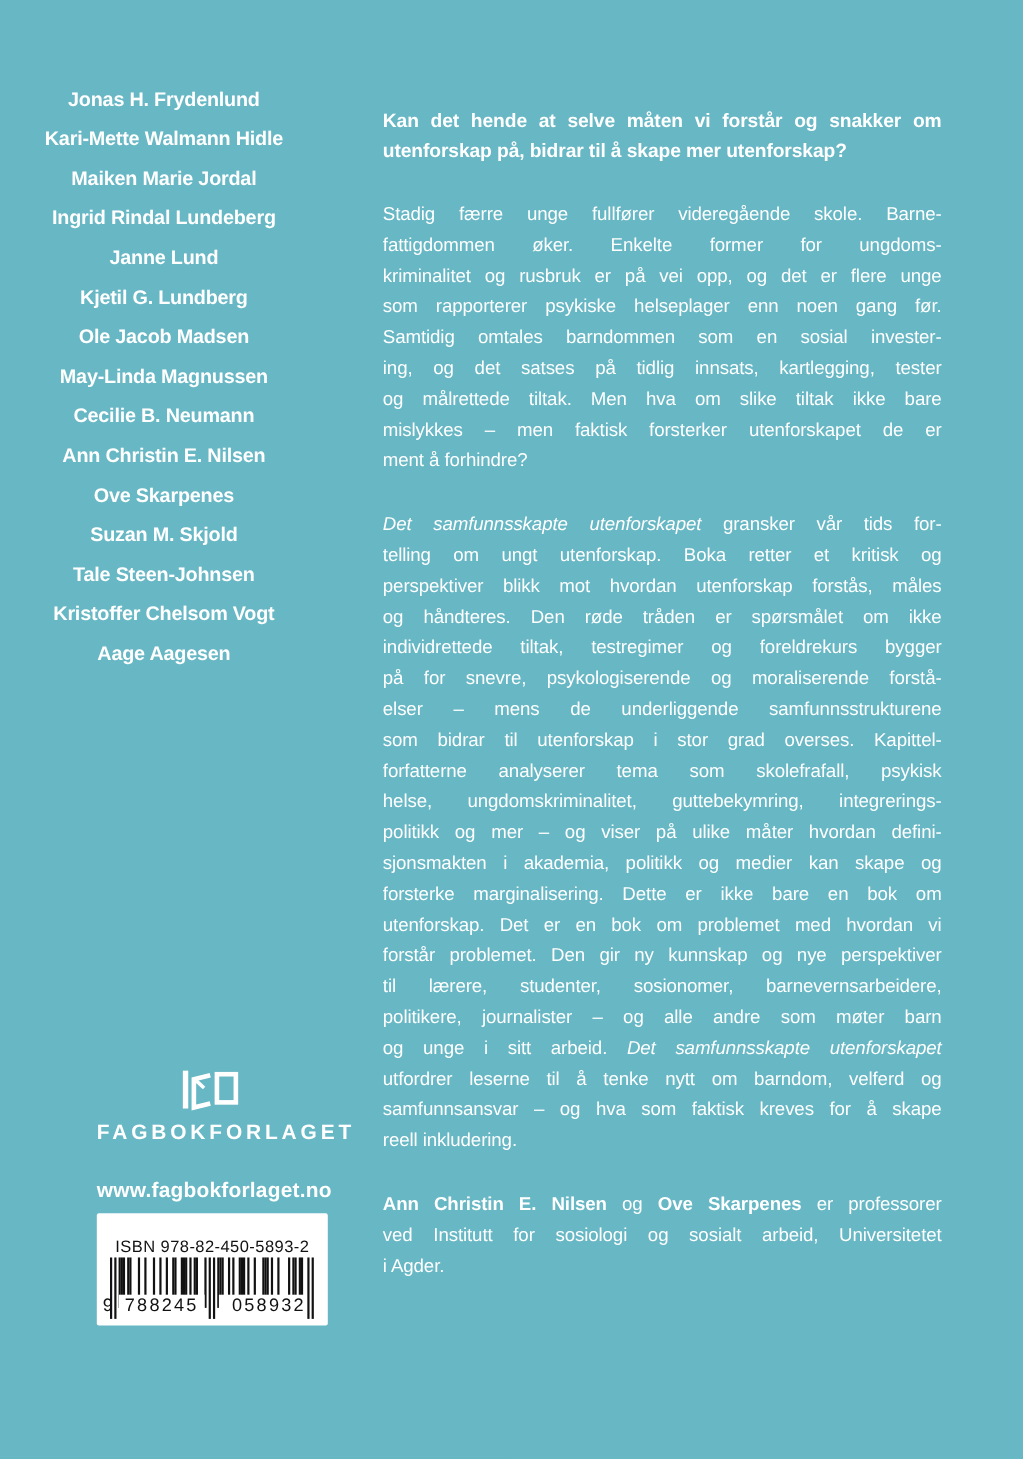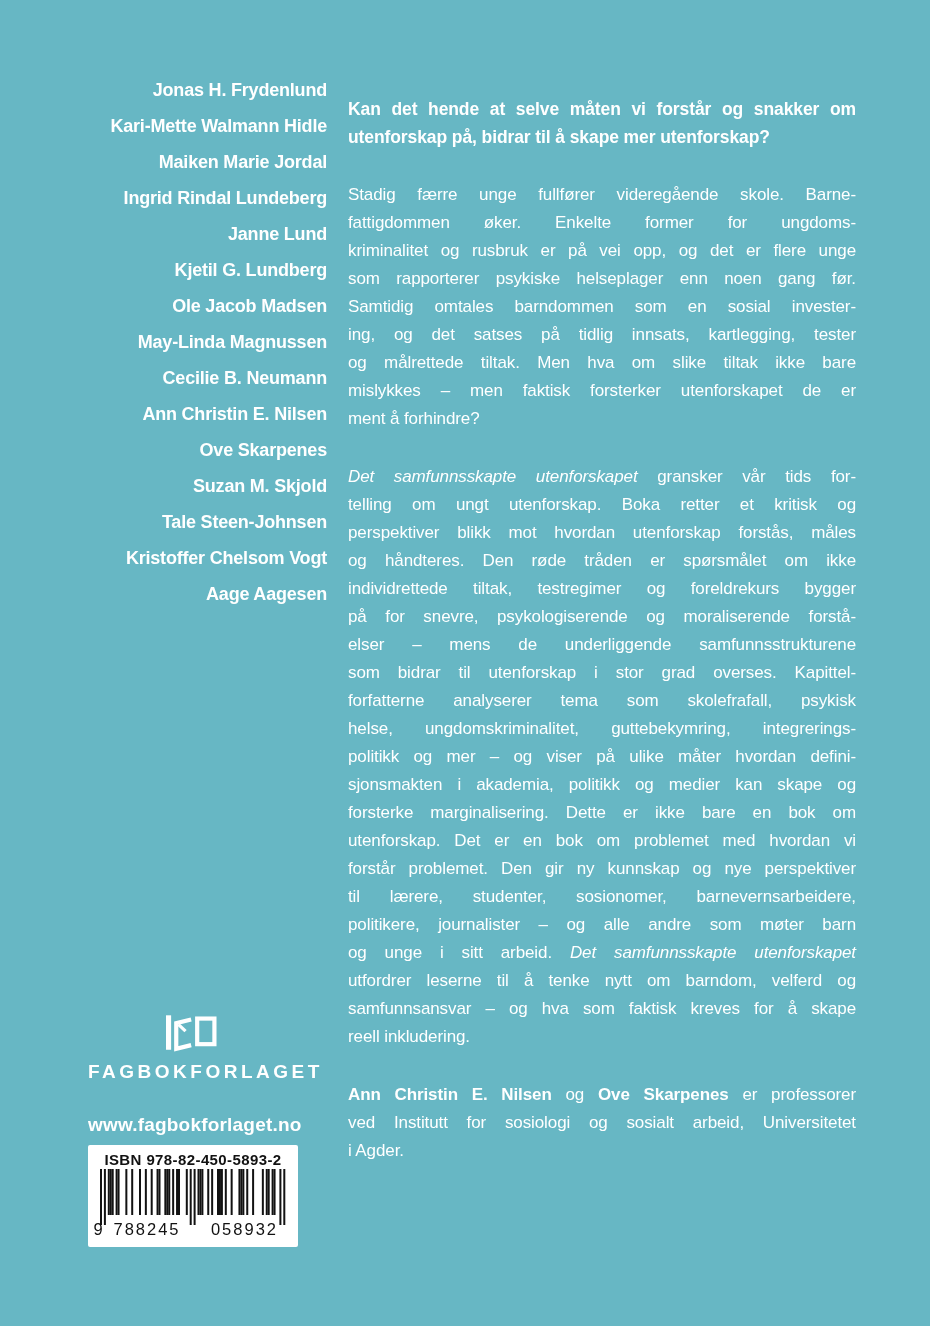--- a/index.html
+++ b/index.html
@@ -2,42 +2,42 @@
 <html><head>
 <meta charset="utf-8">
 <style>
   html,body{margin:0;padding:0;background:#67b7c4;}
   .cover{
     position:relative;width:930px;height:1326px;background:#67b7c4;overflow:hidden;
     font-family:"Liberation Sans",sans-serif;color:#ffffff;
   }
   
   .authors{
-    position:absolute;left:0;top:72px;width:298px;text-align:right;
-    font-weight:700;font-size:18px;letter-spacing:-0.2px;padding-left:29px;
+    position:absolute;left:0;top:72px;width:298px;text-align:center;
+    font-weight:700;font-size:18px;letter-spacing:-0.2px;
   }
   .author{line-height:36px;white-space:nowrap;}
   
   .main{position:absolute;left:348px;top:66px;width:508px;font-size:17px;letter-spacing:-0.1px;margin-top:29px;}
   .para{margin:0 0 30px 0;}
   .para.bold{font-weight:700;font-size:17.5px;}
   .line{line-height:28px;white-space:nowrap;}
   .line.j{text-align:justify;text-align-last:justify;white-space:normal;}
   .main span.i{font-style:italic;}
   .main span.b{font-weight:700;}
   
-  .publisher{position:absolute;left:88px;top:1012px;width:210px;text-align:center;}
+  .publisher{position:absolute;left:88px;top:970px;width:210px;text-align:center;}
   .logo-icon{display:block;margin:0 auto 7px auto;}
   .publisher-name{font-size:19px;font-weight:600;letter-spacing:3.5px;white-space:nowrap;}
   .website{margin-top:31px;font-size:19px;font-weight:700;letter-spacing:0.2px;}
   .barcode-box{
     position:relative;margin-top:9px;background:#ffffff;height:102px;
     border-radius:2px;color:#121212;
   }
-  .isbn-label{padding-top:6px;font-size:15px;letter-spacing:0.4px;font-weight:700;}
+  .isbn-label{padding-top:22px;font-size:15px;letter-spacing:0.4px;font-weight:400;}
   .barcode-svg{display:block;margin:1px auto 0 auto;}
   .ean{position:absolute;top:74px;font-size:16.5px;font-weight:500;line-height:20px;}
   .ean-9{left:2px;width:16px;text-align:center;}
   .ean-g1{left:20px;width:78px;text-align:center;background:#ffffff;letter-spacing:2px;}
   .ean-g2{left:111px;width:79px;text-align:right;background:#ffffff;letter-spacing:2px;}
 </style>
 </head>
 <body>
 
 <div class="cover">

